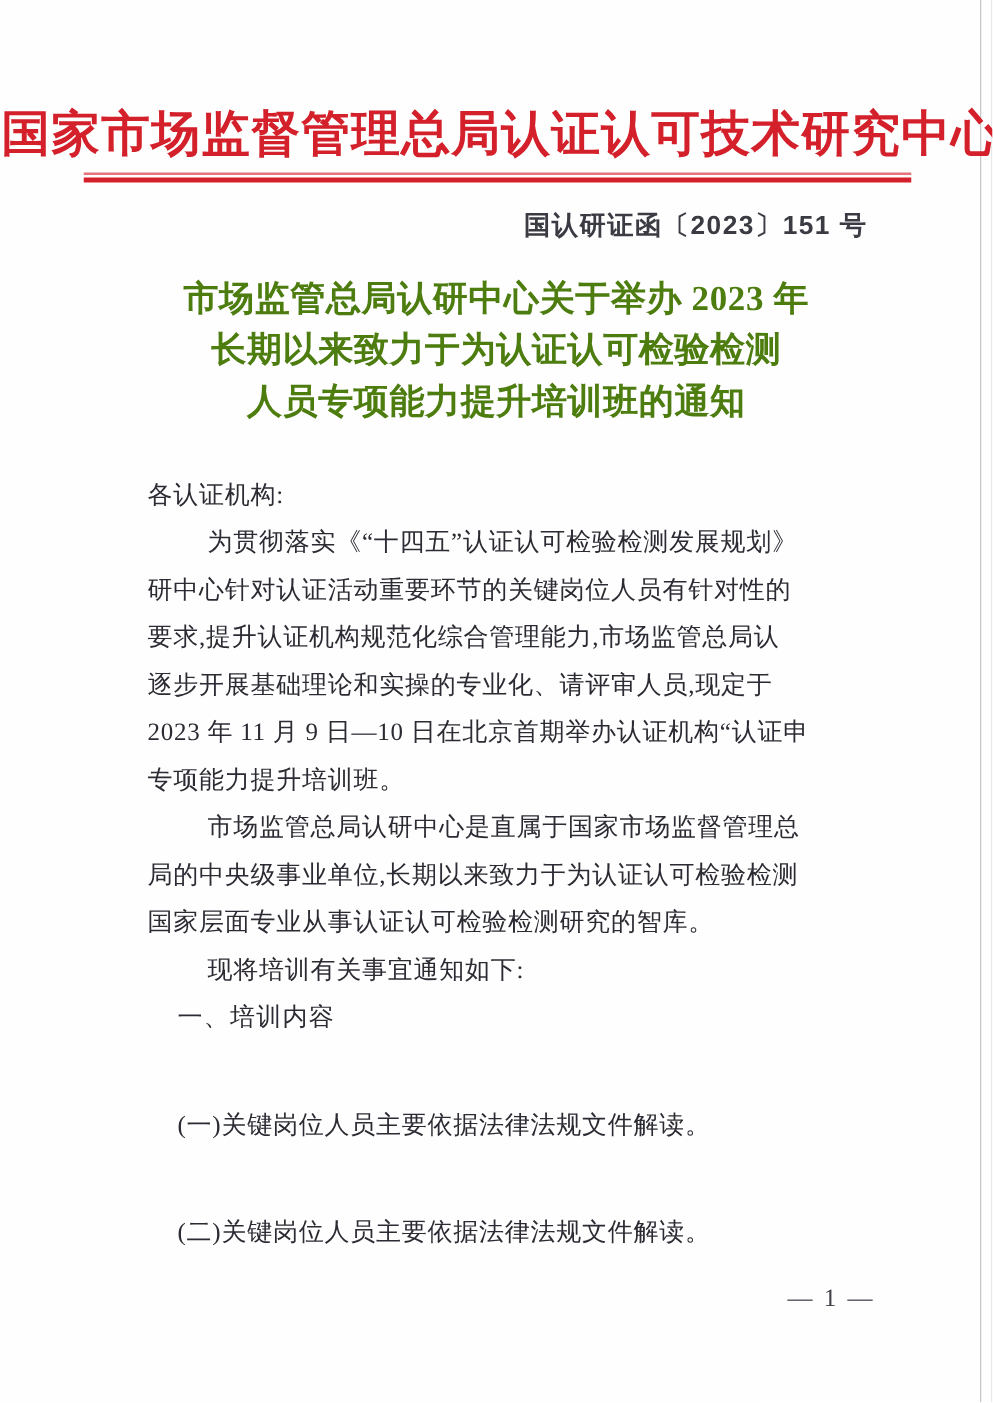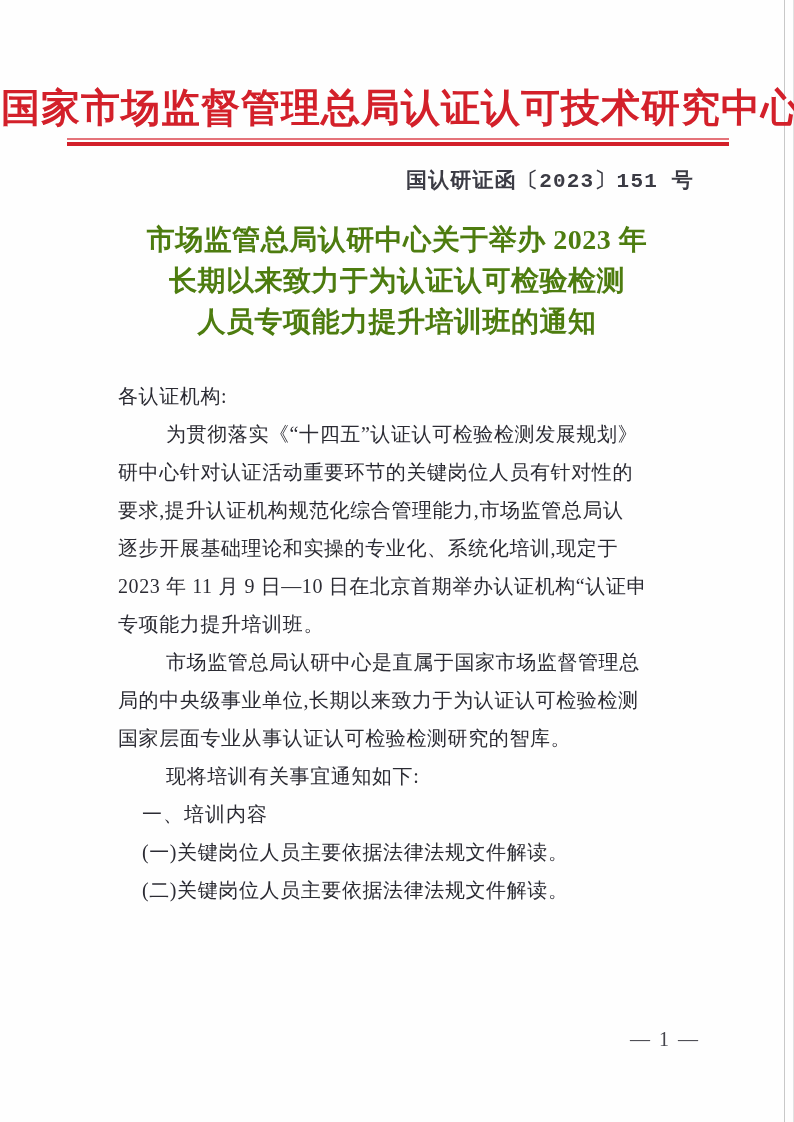--- a/index.html
+++ b/index.html
@@ -70,21 +70,21 @@
     background: #d3202a;
   }
 
   
   .doc-number {
     position: absolute;
     top: 166px;
     left: 0;
     width: 694px;
     text-align: right;
-    font-family: Liberation Mono, monospace;
+    font-family: Liberation Sans, sans-serif;
     font-weight: bold;
     font-size: 21px;
     color: #3b3b44;
     letter-spacing: 1.2px;
   }
 
   
   .doc-title {
     position: absolute;
     top: 219px;
@@ -116,21 +116,21 @@
     white-space: nowrap;
     height: 38px;
   }
   .line.indent { padding-left: 48px; }
   .line.heading {
     font-family: "Liberation Sans", "DejaVu Sans", sans-serif;
     font-weight: normal;
     padding-left: 24px;
     letter-spacing: 1px;
   }
-  .line.sub { padding-left: 24px; }
+  .line.sub { padding-left: 24px; margin-top: 48px; }
 
   
   .page-number {
     position: absolute;
     top: 1028px;
     left: 0;
     width: 700px;
     text-align: right;
     font-family: "Liberation Serif", "DejaVu Serif", serif;
     font-size: 20px;
@@ -162,21 +162,21 @@
     <div>人员专项能力提升培训班的通知</div>
   </div>
 
   <div class="body-text">
 
     <div class="line">各认证机构:</div>
 
     <div class="line indent">为贯彻落实《“十四五”认证认可检验检测发展规划》</div>
     <div class="line">研中心针对认证活动重要环节的关键岗位人员有针对性的</div>
     <div class="line">要求,提升认证机构规范化综合管理能力,市场监管总局认</div>
-    <div class="line">逐步开展基础理论和实操的专业化、系统化培训,现定于</div>
+    <div class="line">逐步开展基础理论和实操的专业化、请评审人员,现定于</div>
     <div class="line">2023 年 11 月 9 日—10 日在北京首期举办认证机构“认证申</div>
     <div class="line">专项能力提升培训班。</div>
 
     <div class="line indent">市场监管总局认研中心是直属于国家市场监督管理总</div>
     <div class="line">局的中央级事业单位,长期以来致力于为认证认可检验检测</div>
     <div class="line">国家层面专业从事认证认可检验检测研究的智库。</div>
 
     <div class="line indent">现将培训有关事宜通知如下:</div>
 
     <div class="line heading">一、培训内容</div>

